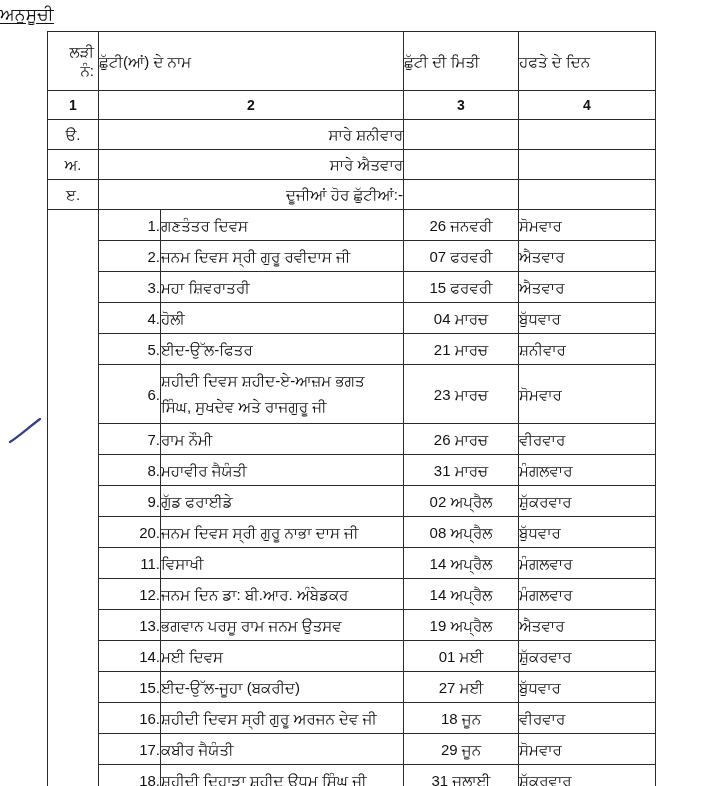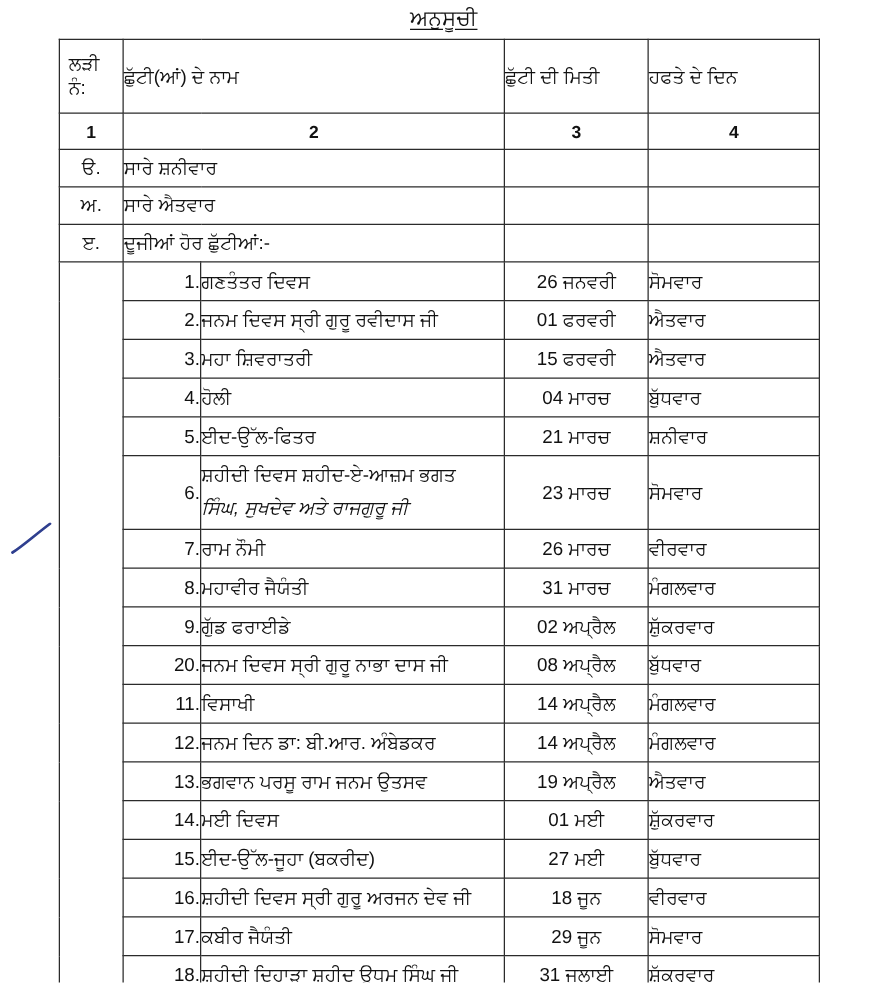--- a/index.html
+++ b/index.html
@@ -20,21 +20,21 @@
     position: absolute;
     inset: 0;
   }
 
   
   .doc-title {
     position: absolute;
     top: 4px;
     left: 0;
     width: 710px;
-    text-align: center;
+    text-align: left;
     font-size: 17px;
     line-height: 22px;
     letter-spacing: .2px;
   }
   .doc-title span {
     text-decoration: underline;
     text-underline-offset: 3px;
   }
 
   
@@ -67,57 +67,59 @@
   .hdr-cell {
     height: 58px;
     padding: 6px 8px 0 8px;
     vertical-align: top;
     font-size: 15.5px;
     line-height: 23px;
   }
   .hdr-cell.sr {
     padding-left: 7px;
     padding-right: 4px;
+    text-align: right;
   }
   .hdr-cell.sr .l2 { display: block; }
 
   .numrow td {
     height: 28px;
     text-align: center;
     font-weight: bold;
     font-size: 14px;
     font-family: "Liberation Sans", sans-serif;
   }
 
   .letter-cell {
     height: 29px;
     text-align: center;
     font-size: 15px;
     padding-right: 2px;
   }
   .lead-cell {
     padding-left: 10px;
     font-size: 15px;
+    text-align: right;
   }
 
   .sr-blank { border-top: none; border-bottom: none; }
 
   .idx-cell {
     text-align: right;
     padding-right: 8px;
     font-size: 14.5px;
     font-family: "Liberation Sans", sans-serif;
   }
   .name-cell {
     padding-left: 9px;
     padding-right: 4px;
     height: 30px;
     font-size: 15px;
   }
-  .name-cell .l2 { display: block; font-style: italic; }
+  .name-cell .l2 { display: block; }
   .date-cell {
     padding-left: 9px;
     font-size: 14.5px;
     text-align: center;
   }
   .day-cell {
     padding-left: 9px;
     font-size: 15px;
   }
   .tall { height: 58px; vertical-align: middle; }
@@ -184,21 +186,21 @@
         <tr>
           <td class="sr-blank" rowspan="18"></td>
           <td class="idx-cell">1.</td>
           <td class="name-cell"><span class="nm">ਗਣਤੰਤਰ ਦਿਵਸ</span></td>
           <td class="date-cell">26 ਜਨਵਰੀ</td>
           <td class="day-cell">ਸੋਮਵਾਰ</td>
         </tr>
         <tr>
           <td class="idx-cell">2.</td>
           <td class="name-cell"><span class="nm">ਜਨਮ ਦਿਵਸ ਸ੍ਰੀ ਗੁਰੂ ਰਵੀਦਾਸ ਜੀ</span></td>
-          <td class="date-cell">01 ਫਰਵਰੀ</td>
+          <td class="date-cell">07 ਫਰਵਰੀ</td>
           <td class="day-cell">ਐਤਵਾਰ</td>
         </tr>
         <tr>
           <td class="idx-cell">3.</td>
           <td class="name-cell"><span class="nm">ਮਹਾ ਸ਼ਿਵਰਾਤਰੀ</span></td>
           <td class="date-cell">15 ਫਰਵਰੀ</td>
           <td class="day-cell">ਐਤਵਾਰ</td>
         </tr>
         <tr>
           <td class="idx-cell">4.</td>

